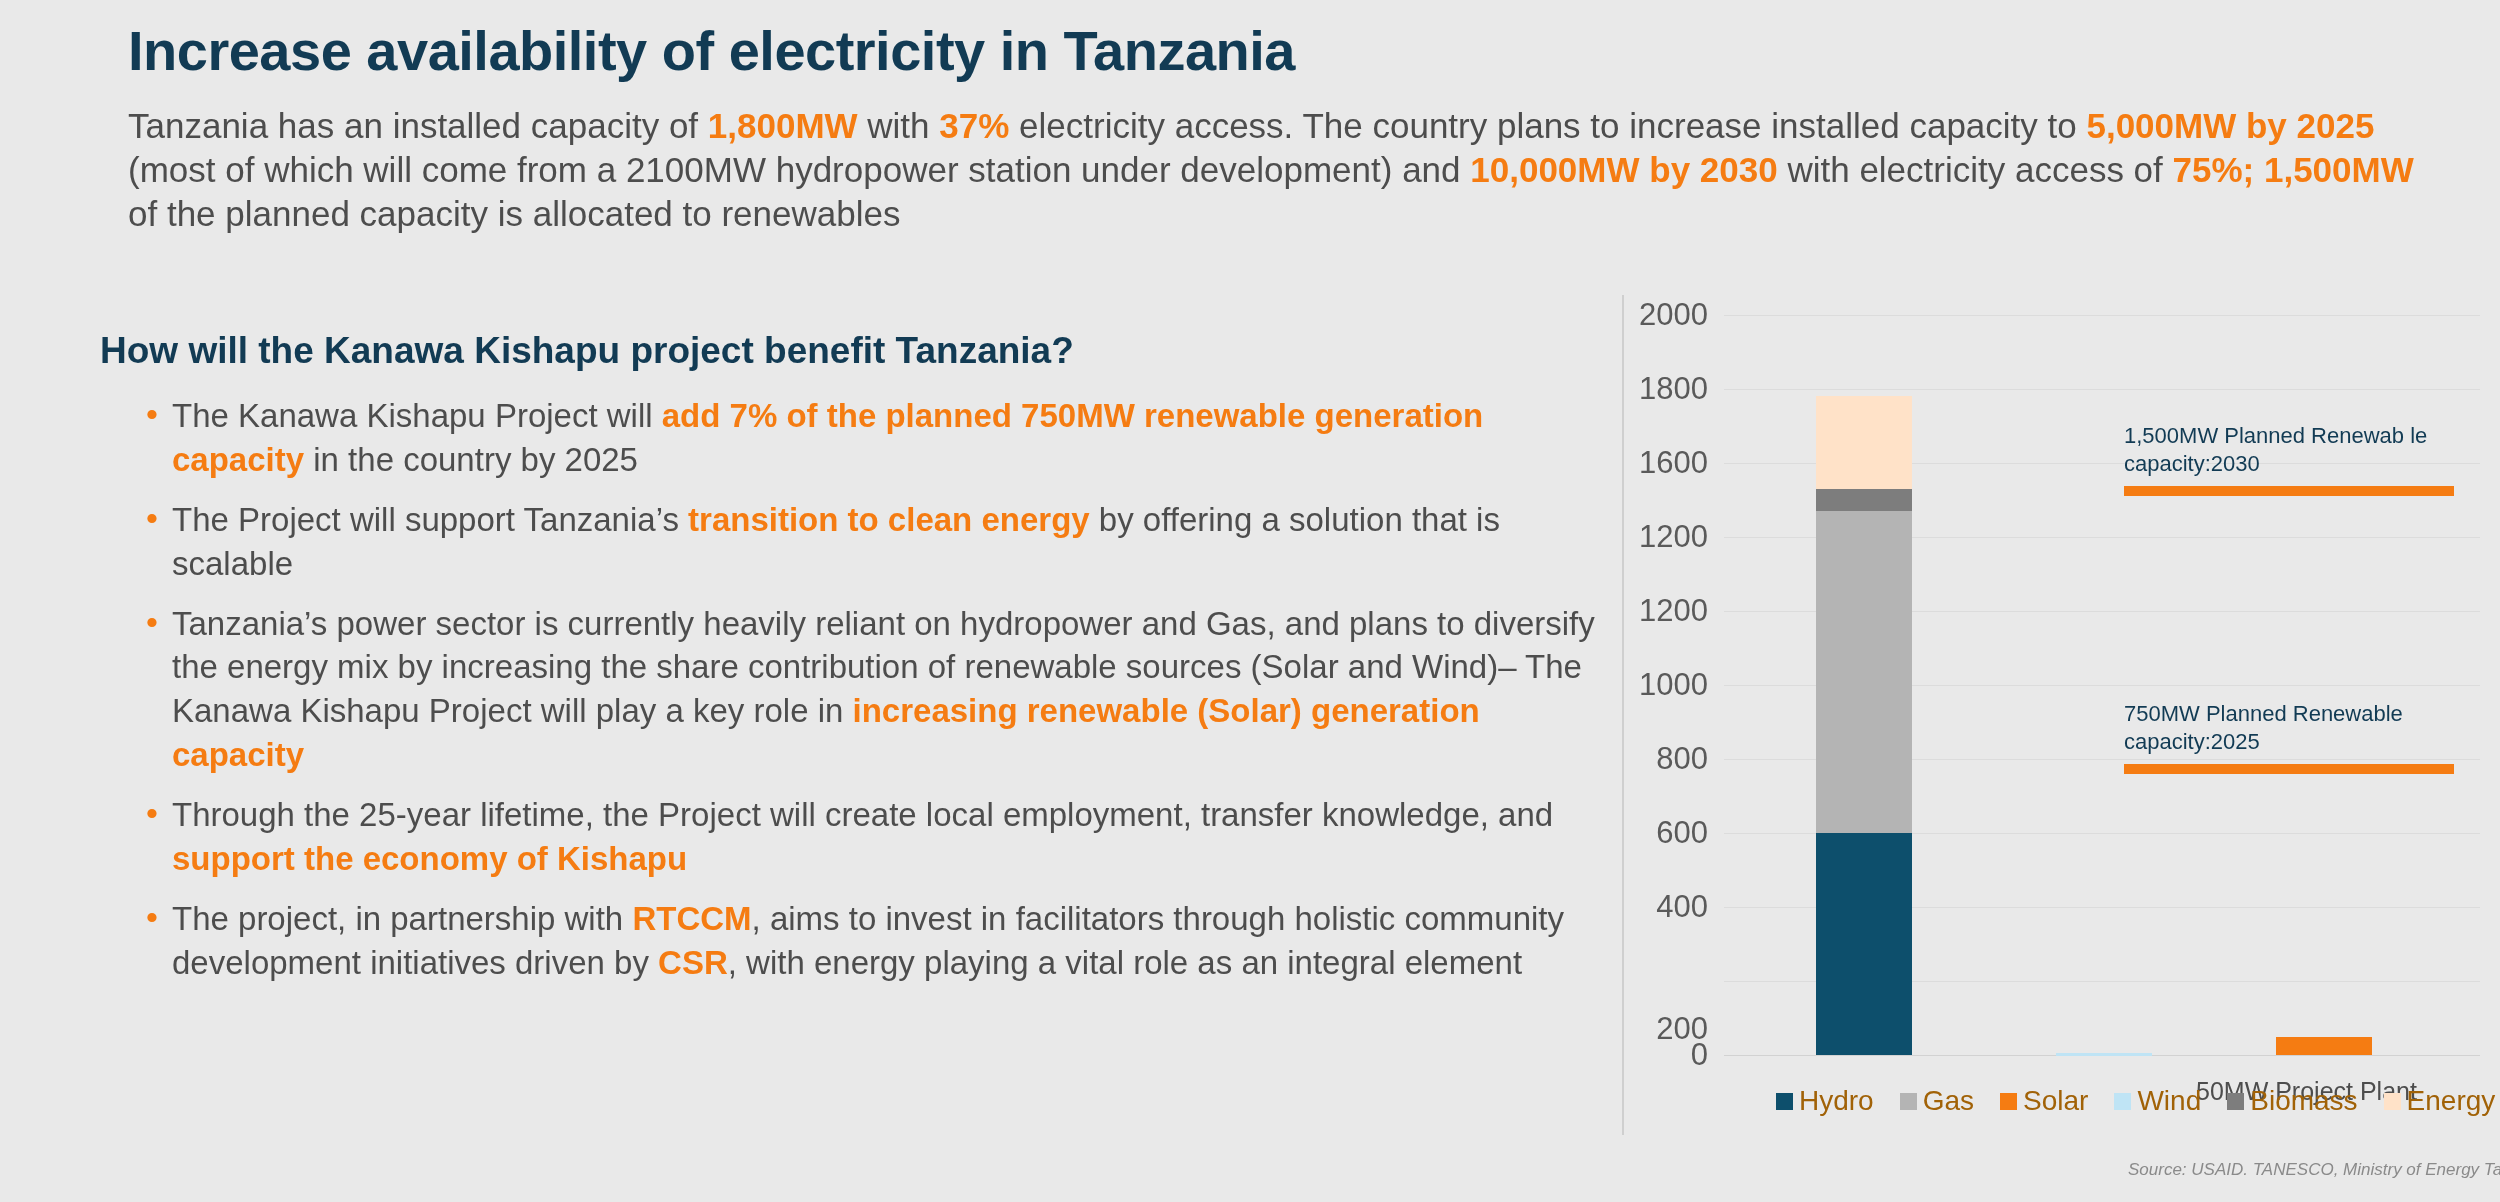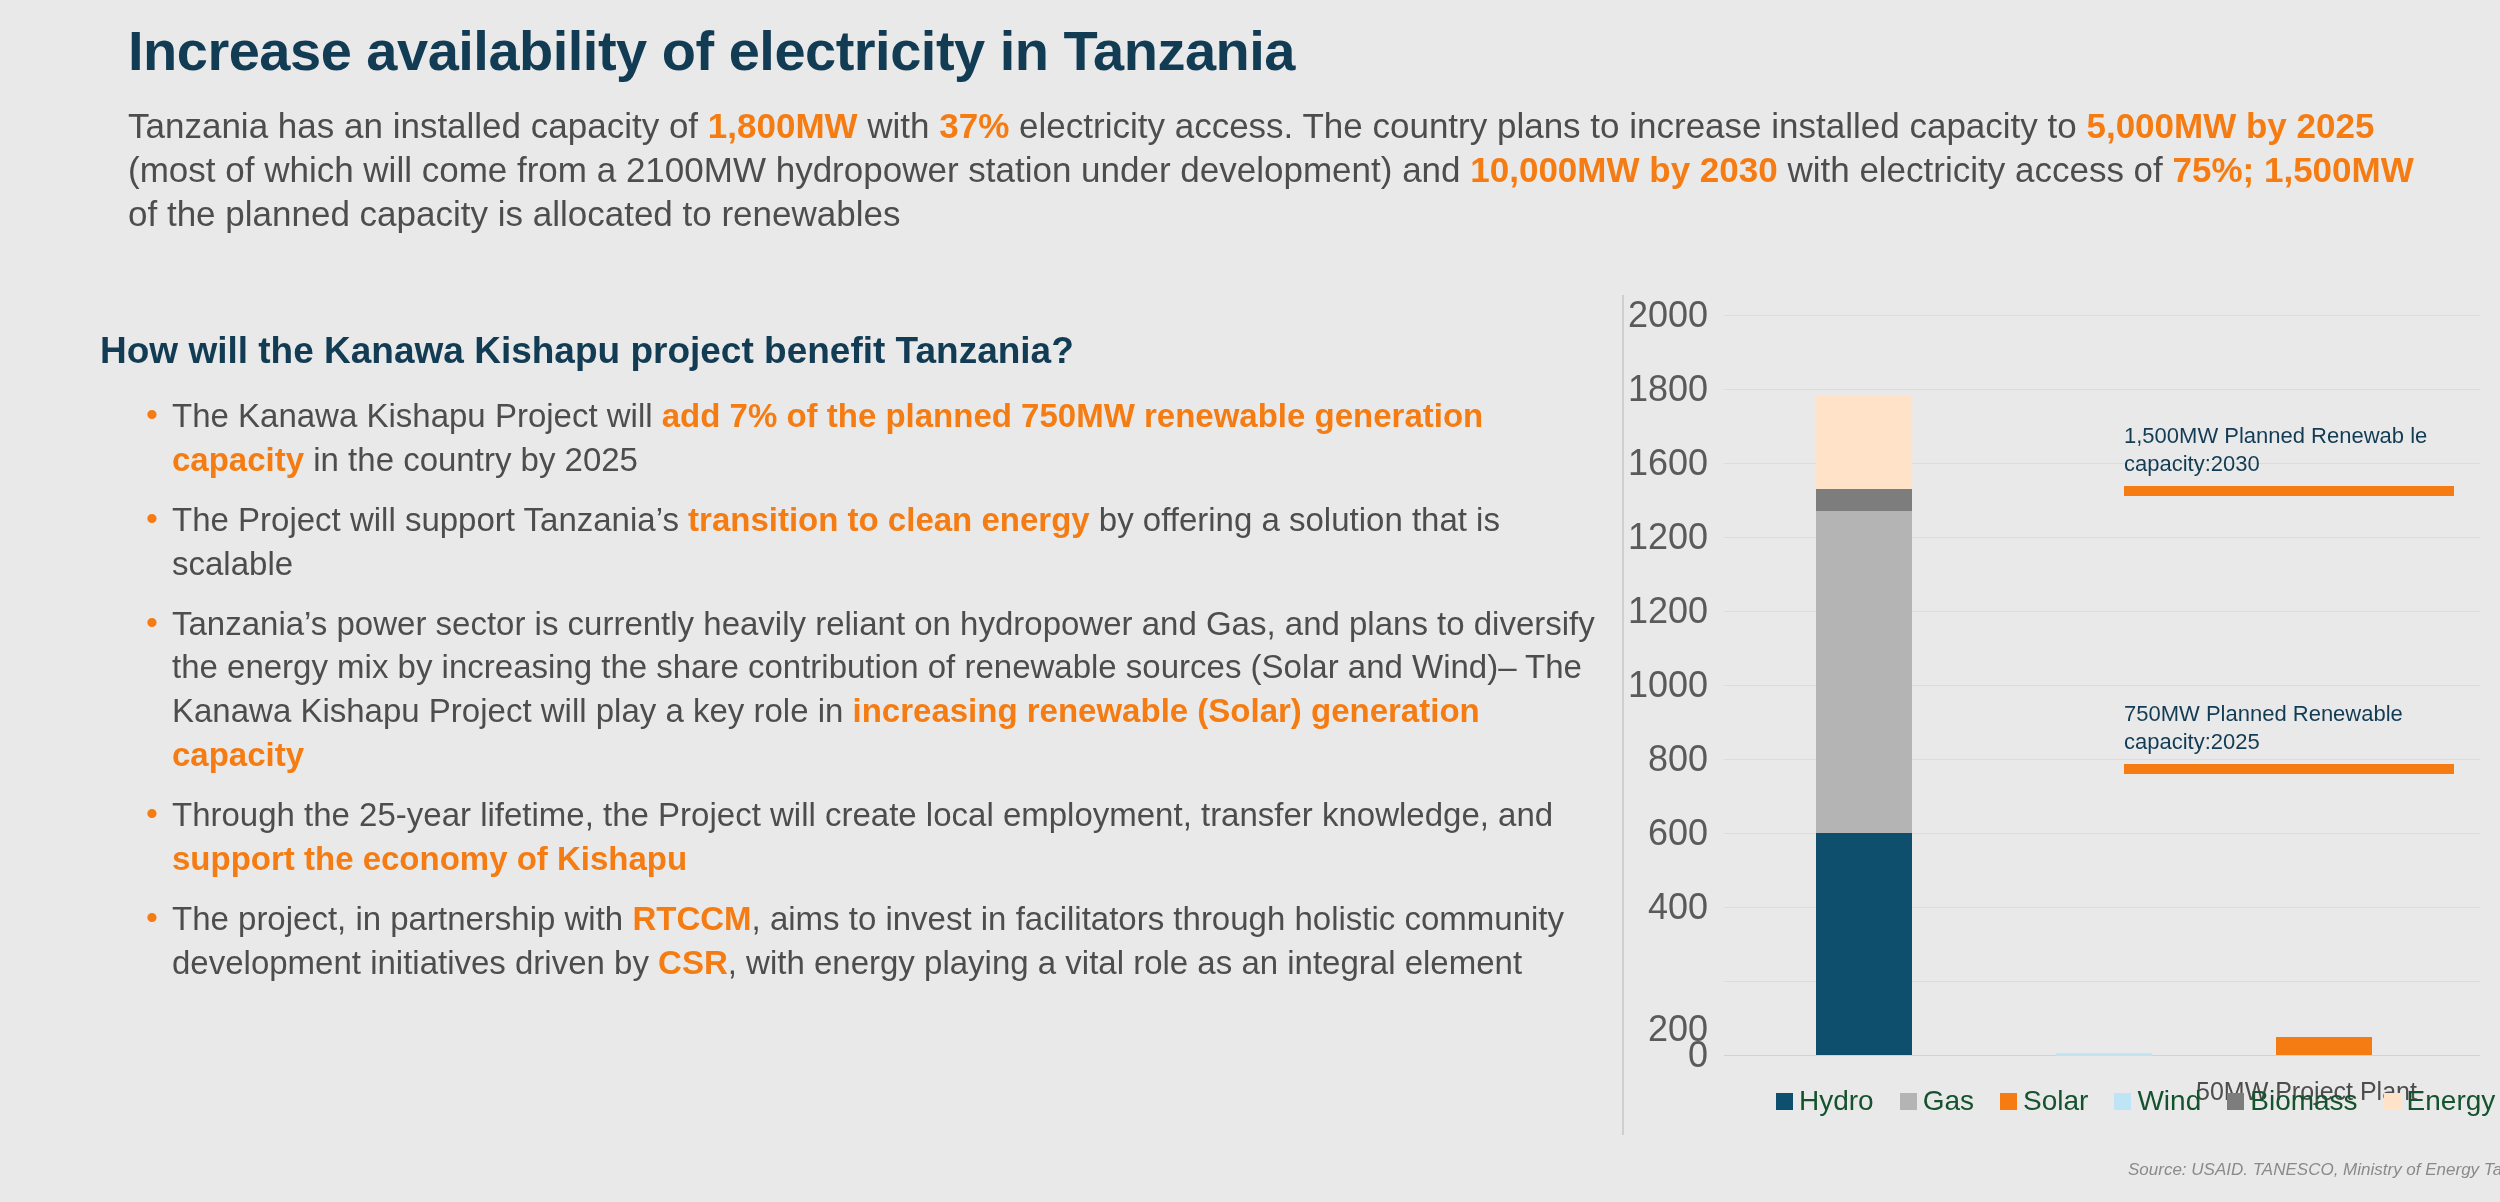--- a/index.html
+++ b/index.html
@@ -88,21 +88,21 @@
     position: absolute;
     left: 100px; top: 20px;
     width: 756px; height: 740px;
   }
   
   .ylab {
     position: absolute;
     right: 100%;
     margin-right: 16px;
     transform: translateY(-50%);
-    font-size: 36px;
+    font-size: 31px;
     color: #5a5a5a;
     white-space: nowrap;
   }
   .gridline {
     position: absolute;
     left: 0; right: 0;
     height: 1px;
     background: #dcdcdc;
   }
   .gridline.zero { background: #d2d2d2; }
@@ -137,21 +137,21 @@
   }
 
   
   .legend {
     position: absolute;
     left: 110px; top: 790px;
     display: flex;
     align-items: center;
     gap: 26px;
     font-size: 28px;
-    color: #14532d;
+    color: #a16207;
     padding-left: 42px;
   }
   .leg-item { display: flex; align-items: center; gap: 6px; }
   .swatch { width: 17px; height: 17px; display: inline-block; }
 
   
   .source {
     position: absolute;
     left: 2128px; top: 1160px;
     font-size: 17px;

